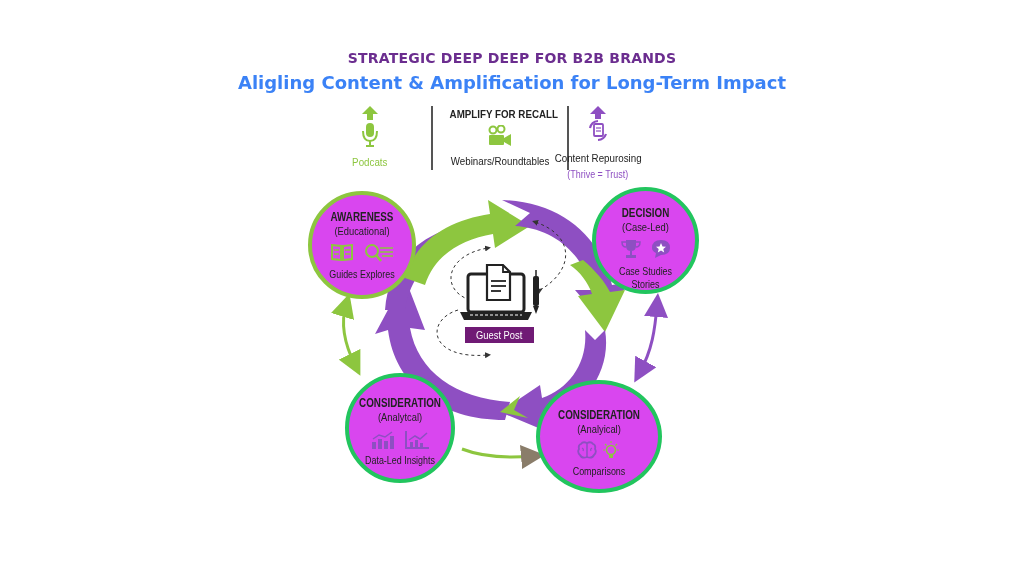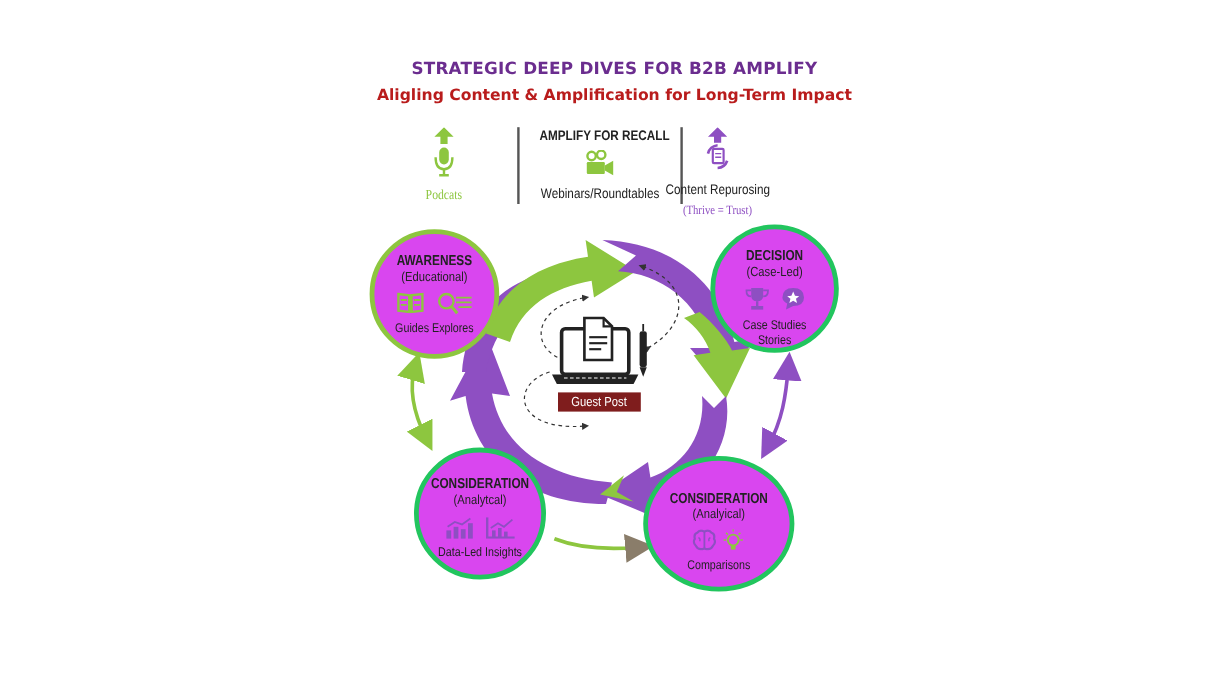--- a/index.html
+++ b/index.html
@@ -6,51 +6,51 @@
     body {
       width: 1024px; height: 576px; background: #ffffff; position: relative; overflow: hidden;
       font-family: "Liberation Sans", sans-serif;
     }
     .title1 {
       position: absolute; top: 50px; left: 0; width: 1024px; text-align: center;
       font-family: "DejaVu Sans", sans-serif; font-weight: bold; font-size: 14px; color: #6b2d8f; letter-spacing: 0.2px;
     }
     .title2 {
       position: absolute; top: 72px; left: 0; width: 1024px; text-align: center;
-      font-family: "DejaVu Sans", sans-serif; font-weight: bold; font-size: 13px; color: #b91c1c;
+      font-family: "DejaVu Sans", sans-serif; font-weight: bold; font-size: 18px; color: #3b82f6;
     }
     .topcol { position: absolute; text-align: center; font-family: "Liberation Sans", sans-serif; font-stretch: condensed; }
     .vdiv { position: absolute; width: 1.5px; background: #555; }
     .amp-title { font-weight: bold; font-size: 11.5px; color: #222; transform: scaleX(0.85); display: inline-block; white-space: nowrap; }
     .lbl { font-size: 11.5px; color: #222; transform: scaleX(0.85); display: inline-block; white-space: nowrap; }
     .lbl-green { color: #8dc63f; }
     .lbl-purple { color: #8e4fc2; }
     svg.main { position: absolute; left: 0; top: 0; }
     .circle {
       position: absolute; border-radius: 50%; background: #d946ef; box-sizing: border-box; text-align: center;
     }
     .circle.green { border: 4px solid #8dc63f; }
     .circle.purple { border: 4px solid #22c55e; }
     .c-title { font-weight: bold; font-size: 12px; color: #222; transform: scaleX(0.82); display: block; white-space: nowrap; }
     .c-sub { font-size: 11px; color: #222; transform: scaleX(0.85); display: block; white-space: nowrap; margin-top: 1px; }
     .c-icons { display: flex; justify-content: center; gap: 10px; margin-top: 6px; }
     .c-foot { font-size: 10.5px; color: #222; transform: scaleX(0.85); display: block; white-space: nowrap; line-height: 13px; }
     .guest-btn {
-      position: absolute; left: 465px; top: 327px; width: 69px; height: 16px; background: #7f1d1d; color: #fff;
+      position: absolute; left: 465px; top: 327px; width: 69px; height: 16px; background: #701a75; color: #fff;
       font-size: 11px; text-align: center; line-height: 16px;
     }
     .guest-btn span { display: inline-block; transform: scaleX(0.85); }
   </style>
 </head>
 <body>
 
-<div class="title1">STRATEGIC DEEP DIVES FOR B2B AMPLIFY</div>
+<div class="title1">STRATEGIC DEEP DEEP FOR B2B BRANDS</div>
 <div class="title2">Aligling Content &amp; Amplification for Long-Term Impact</div>
 
-<div class="topcol" style="left:330px; top:106px; width:80px;font-family:Liberation Serif, serif;">
+<div class="topcol" style="left:330px; top:106px; width:80px;">
   <svg width="20" height="42" viewBox="0 0 20 42">
     <polygon points="10,0 18,8 13,8 13,14 7,14 7,8 2,8" fill="#8dc63f"></polygon>
     <rect x="6" y="17" width="8" height="14" rx="4" fill="#8dc63f"></rect>
     <path d="M3,25 Q3,35 10,35 Q17,35 17,25" stroke="#8dc63f" stroke-width="2" fill="none"></path>
     <line x1="10" y1="35" x2="10" y2="40" stroke="#8dc63f" stroke-width="2"></line>
     <line x1="6" y1="40" x2="14" y2="40" stroke="#8dc63f" stroke-width="2"></line>
   </svg>
   <div><span class="lbl lbl-green">Podcats</span></div>
 </div>
 
@@ -74,21 +74,21 @@
     <polygon points="13,0 21,8 16,8 16,13 10,13 10,8 5,8" fill="#8e4fc2"></polygon>
     <g>
       <path d="M5,22 A9,9 0 0 1 13,15" stroke="#8e4fc2" stroke-width="2.2" fill="none"></path>
       <path d="M21,28 A9,9 0 0 1 13,34" stroke="#8e4fc2" stroke-width="2.2" fill="none"></path>
       <rect x="9" y="18" width="9" height="12" rx="1" stroke="#8e4fc2" stroke-width="1.8" fill="#fff"></rect>
       <line x1="11" y1="22" x2="16" y2="22" stroke="#8e4fc2" stroke-width="1.2"></line>
       <line x1="11" y1="25" x2="16" y2="25" stroke="#8e4fc2" stroke-width="1.2"></line>
     </g>
   </svg>
   <div style="margin-top:2px;"><span class="lbl">Content Repurosing</span></div>
-  <div style="margin-top:-2px;font-family:Liberation Serif, serif;"><span class="lbl lbl-purple" style="font-size:10.5px;">(Thrive = Trust)</span></div>
+  <div style="margin-top:-2px;"><span class="lbl lbl-purple" style="font-size:10.5px;">(Thrive = Trust)</span></div>
 </div>
 
 <svg class="main" width="1024" height="576" viewBox="0 0 1024 576">
   <defs>
     <marker id="dashArrow" markerWidth="6" markerHeight="6" refX="3" refY="3" orient="auto">
       <path d="M0,0 L6,3 L0,6 z" fill="#333"></path>
     </marker>
     <marker id="gArrow" markerWidth="8" markerHeight="8" refX="4" refY="4" orient="auto">
       <path d="M0,0 L8,4 L0,8 z" fill="#8dc63f"></path>
     </marker>

